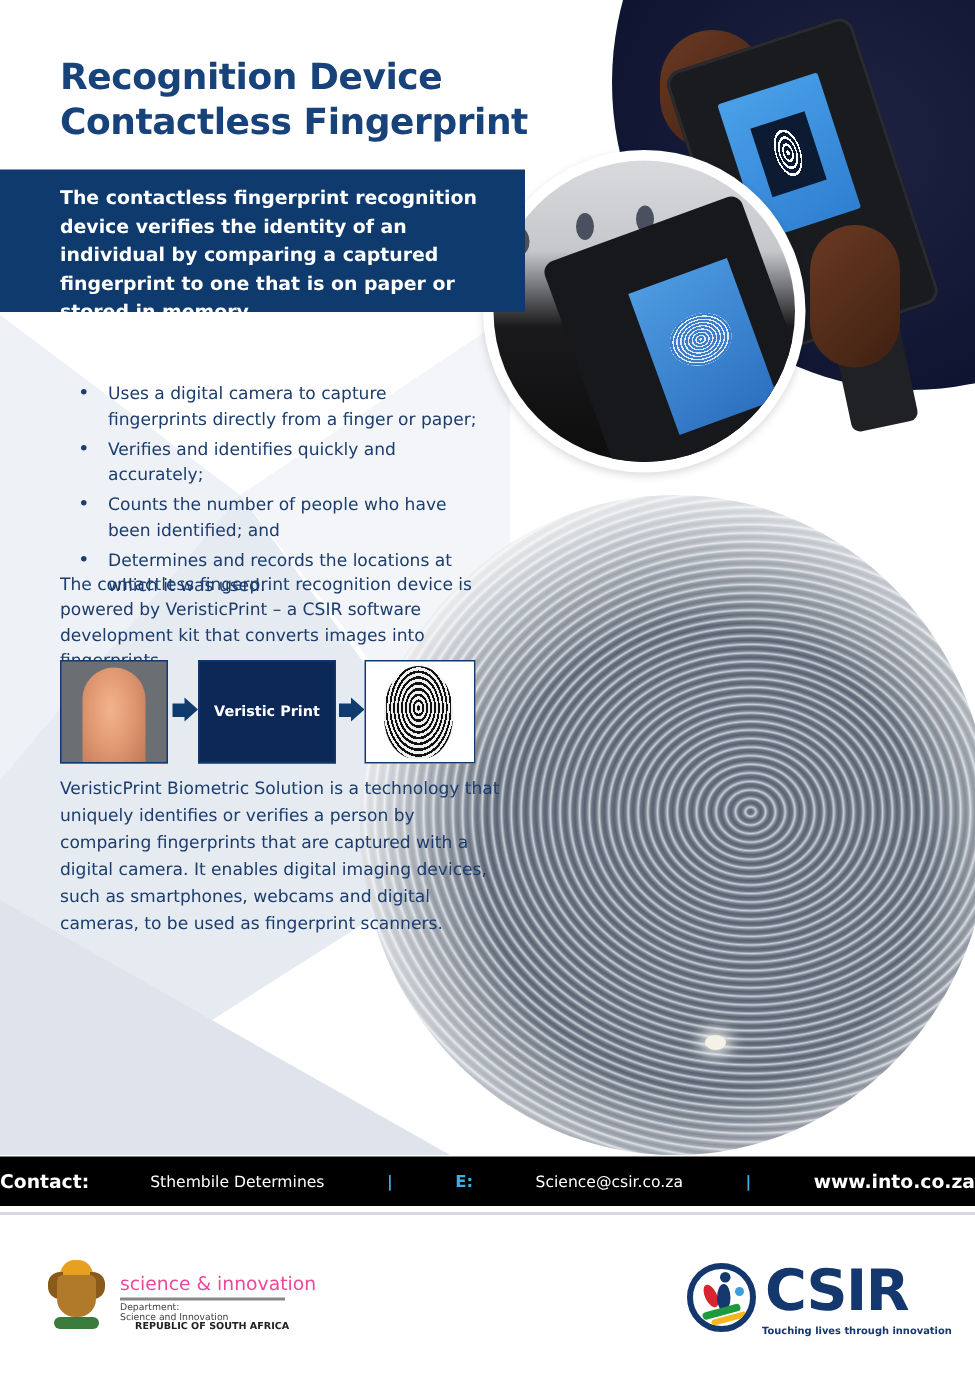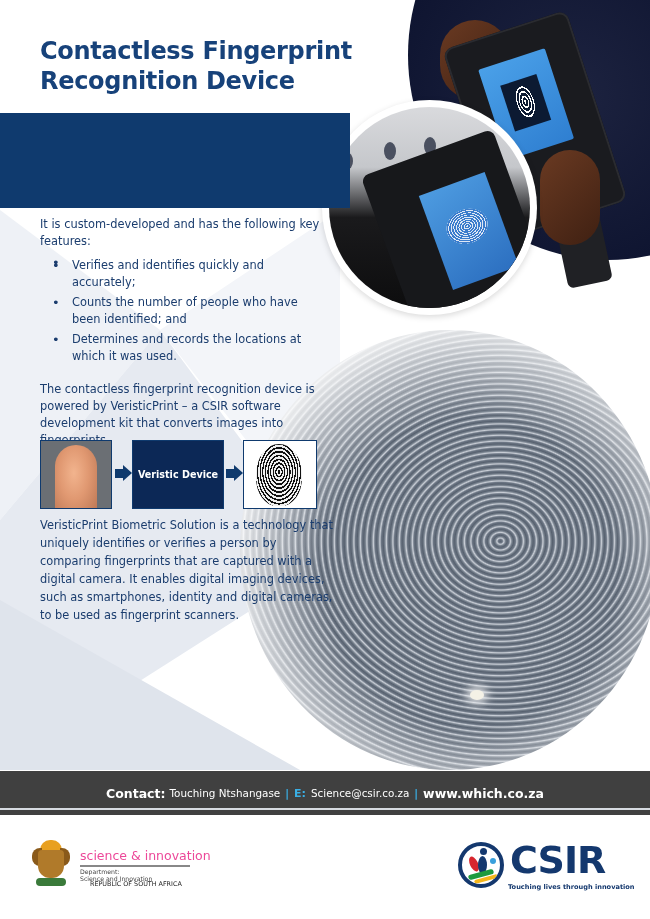--- a/index.html
+++ b/index.html
@@ -57,41 +57,41 @@
   .proc-box span { color:#ffffff; font-weight:bold; font-size:9.6px; }
   .proc-print { left:243px; width:74px; background:#ffffff; }
   .proc-print .fp { position:absolute; left:12px; top:3px; width:46px; height:62px; border-radius:50% 50% 45% 45%; background:repeating-radial-gradient(ellipse at 50% 45%, #111 0 1.2px, #eee 1.2px 2.6px); }
   .arrow { position:absolute; top:465px; width:0; height:0; }
   .arrow .stem { position:absolute; left:0; top:4px; width:9px; height:9px; background:#0f3a6e; }
   .arrow .head { position:absolute; left:8px; top:0; width:0; height:0; border-top:8px solid transparent; border-bottom:8px solid transparent; border-left:9px solid #0f3a6e; }
 
   .p3 { top:516px; width:300px; line-height:18px; }
 
   
-  .contact-band { position:absolute; left:0; top:771px; width:650px; height:44px; background:#404040; display:flex; align-items:center; justify-content:center; color:#ffffff; font-size:10.4px; white-space:nowrap; }
+  .contact-band { position:absolute; left:0; top:771px; width:650px; height:33px; background:#000000; display:flex; align-items:center; justify-content:space-between; color:#ffffff; font-size:10.4px; white-space:nowrap; }
   .contact-band .lbl { font-weight:bold; font-size:12.5px; margin-right:4px; }
   .contact-band .sep { color:#3ab0e6; margin:0 5px; font-weight:bold; }
   .contact-band .elbl { color:#3ab0e6; font-weight:bold; font-size:11px; margin-right:5px; }
   .contact-band .web { font-weight:bold; font-size:12.5px; }
   .rule { position:absolute; left:0; top:808px; width:650px; height:2px; background:#d6dae0; }
 
   
   .dsi-logo { position:absolute; left:30px; top:838px; width:180px; height:52px; }
   .crest { position:absolute; left:2px; top:2px; width:38px; height:50px; }
   .crest .sun { position:absolute; left:8px; top:0; width:22px; height:10px; border-radius:11px 11px 0 0; background:#e8a020; }
   .crest .body { position:absolute; left:6px; top:10px; width:26px; height:28px; border-radius:4px 4px 12px 12px; background:#b07a2a; }
   .crest .wings-l { position:absolute; left:0; top:8px; width:10px; height:18px; border-radius:8px 0 0 8px; background:#8a5a1a; }
   .crest .wings-r { position:absolute; right:0; top:8px; width:10px; height:18px; border-radius:0 8px 8px 0; background:#8a5a1a; }
   .crest .ribbon { position:absolute; left:4px; top:38px; width:30px; height:8px; border-radius:4px; background:#3a7a3a; }
   .dsi-name { position:absolute; left:50px; top:10px; font-size:12.5px; color:#ec4899; white-space:nowrap; }
   .dsi-rule { position:absolute; left:50px; top:27px; width:110px; height:1.5px; background:#888; }
   .dsi-line { position:absolute; left:50px; font-size:6.2px; line-height:7px; color:#444; white-space:nowrap; }
   .dsi-l1 { top:30px; }
   .dsi-l2 { top:37px; }
-  .dsi-l3 { top:43px; font-weight:normal; color:#222; font-size:6.4px;padding-left:10px; }
+  .dsi-l3 { top:43px; font-weight:bold; color:#222; font-size:6.4px;padding-left:10px; }
 
   .csir-logo { position:absolute; left:458px; top:838px; width:170px; height:56px; }
   .csir-emblem { position:absolute; left:0; top:4px; width:46px; height:46px; border-radius:50%; border:4px solid #14386e; box-sizing:border-box; overflow:hidden; background:#fff; }
   .csir-emblem .r { position:absolute; left:8px; top:10px; width:8px; height:16px; border-radius:50%; background:#d8262e; transform:rotate(-25deg); }
   .csir-emblem .g { position:absolute; left:6px; top:26px; width:26px; height:5px; border-radius:3px; background:#1e9a3e; transform:rotate(-15deg); }
   .csir-emblem .y { position:absolute; left:12px; top:31px; width:24px; height:4px; border-radius:3px; background:#f4b61a; transform:rotate(-15deg); }
   .csir-emblem .b1 { position:absolute; left:18px; top:2px; width:7px; height:7px; border-radius:50%; background:#14386e; }
   .csir-emblem .b2 { position:absolute; left:28px; top:12px; width:6px; height:6px; border-radius:50%; background:#3aa0dc; }
   .csir-emblem .k { position:absolute; left:16px; top:10px; width:9px; height:18px; border-radius:50%; background:#14386e; }
   .csir-word { position:absolute; left:52px; top:0px; font-family:"DejaVu Sans", sans-serif; font-weight:bold; font-size:38px; line-height:44px; color:#14386e; letter-spacing:-1px; }
@@ -126,65 +126,65 @@
   <div class="photo-small">
     <div class="dot" style="left:12px;top:45px;"></div>
     <div class="dot" style="left:55px;top:35px;"></div>
     <div class="dot" style="left:95px;top:30px;"></div>
     <div class="device-small">
         <div class="screen"></div>
       </div>
   </div>
 
   <div class="title">
+    <div>Recognition Device</div>
     <div>Contactless Fingerprint</div>
-    <div>Recognition Device</div>
   </div>
 
   <div class="intro-band"></div>
-
-  <div class="body-text p1">It is custom-developed and has the following key features:</div>
+  <div class="intro-text">The contactless fingerprint recognition device verifies the identity of an individual by comparing a captured fingerprint to one that is on paper or stored in memory.</div>
+
 
   <ul class="features">
-    <li><span class="bullet">•</span></li>
+    <li><span class="bullet">•</span><span>Uses a digital camera to capture fingerprints directly from a finger or paper;</span></li>
     <li><span class="bullet">•</span><span>Verifies and identifies quickly and accurately;</span></li>
     <li><span class="bullet">•</span><span>Counts the number of people who have been identified; and</span></li>
     <li><span class="bullet">•</span><span>Determines and records the locations at which it was used.</span></li>
   </ul>
 
   <div class="body-text p2">The contactless fingerprint recognition device is powered by VeristicPrint – a CSIR software development kit that converts images into fingerprints.</div>
 
   <div class="proc proc-finger">
       <div class="tip"></div>
     </div>
   <div class="arrow" style="left:115px;">
       <div class="stem"></div>
       <div class="head"></div>
     </div>
   <div class="proc proc-box">
-      <span>Veristic Device</span>
+      <span>Veristic Print</span>
     </div>
   <div class="arrow" style="left:226px;">
       <div class="stem"></div>
       <div class="head"></div>
     </div>
   <div class="proc proc-print">
       <div class="fp"></div>
     </div>
 
-  <div class="body-text p3">VeristicPrint Biometric Solution is a technology that uniquely identifies or verifies a person by comparing fingerprints that are captured with a digital camera. It enables digital imaging devices, such as smartphones, identity and digital cameras, to be used as fingerprint scanners.</div>
+  <div class="body-text p3">VeristicPrint Biometric Solution is a technology that uniquely identifies or verifies a person by comparing fingerprints that are captured with a digital camera. It enables digital imaging devices, such as smartphones, webcams and digital cameras, to be used as fingerprint scanners.</div>
 
   <div class="contact-band">
     <span class="lbl">Contact:</span>
-    <span>Touching Ntshangase</span>
+    <span>Sthembile Determines</span>
     <span class="sep">|</span>
     <span class="elbl">E:</span>
     <span>Science@csir.co.za</span>
     <span class="sep">|</span>
-    <span class="web">www.which.co.za</span>
+    <span class="web">www.into.co.za</span>
   </div>
   <div class="rule"></div>
 
   <div class="dsi-logo">
     <div class="crest">
       <div class="sun"></div>
         <div class="wings-l"></div>
         <div class="wings-r"></div>
         <div class="body"></div>
         <div class="ribbon"></div>

